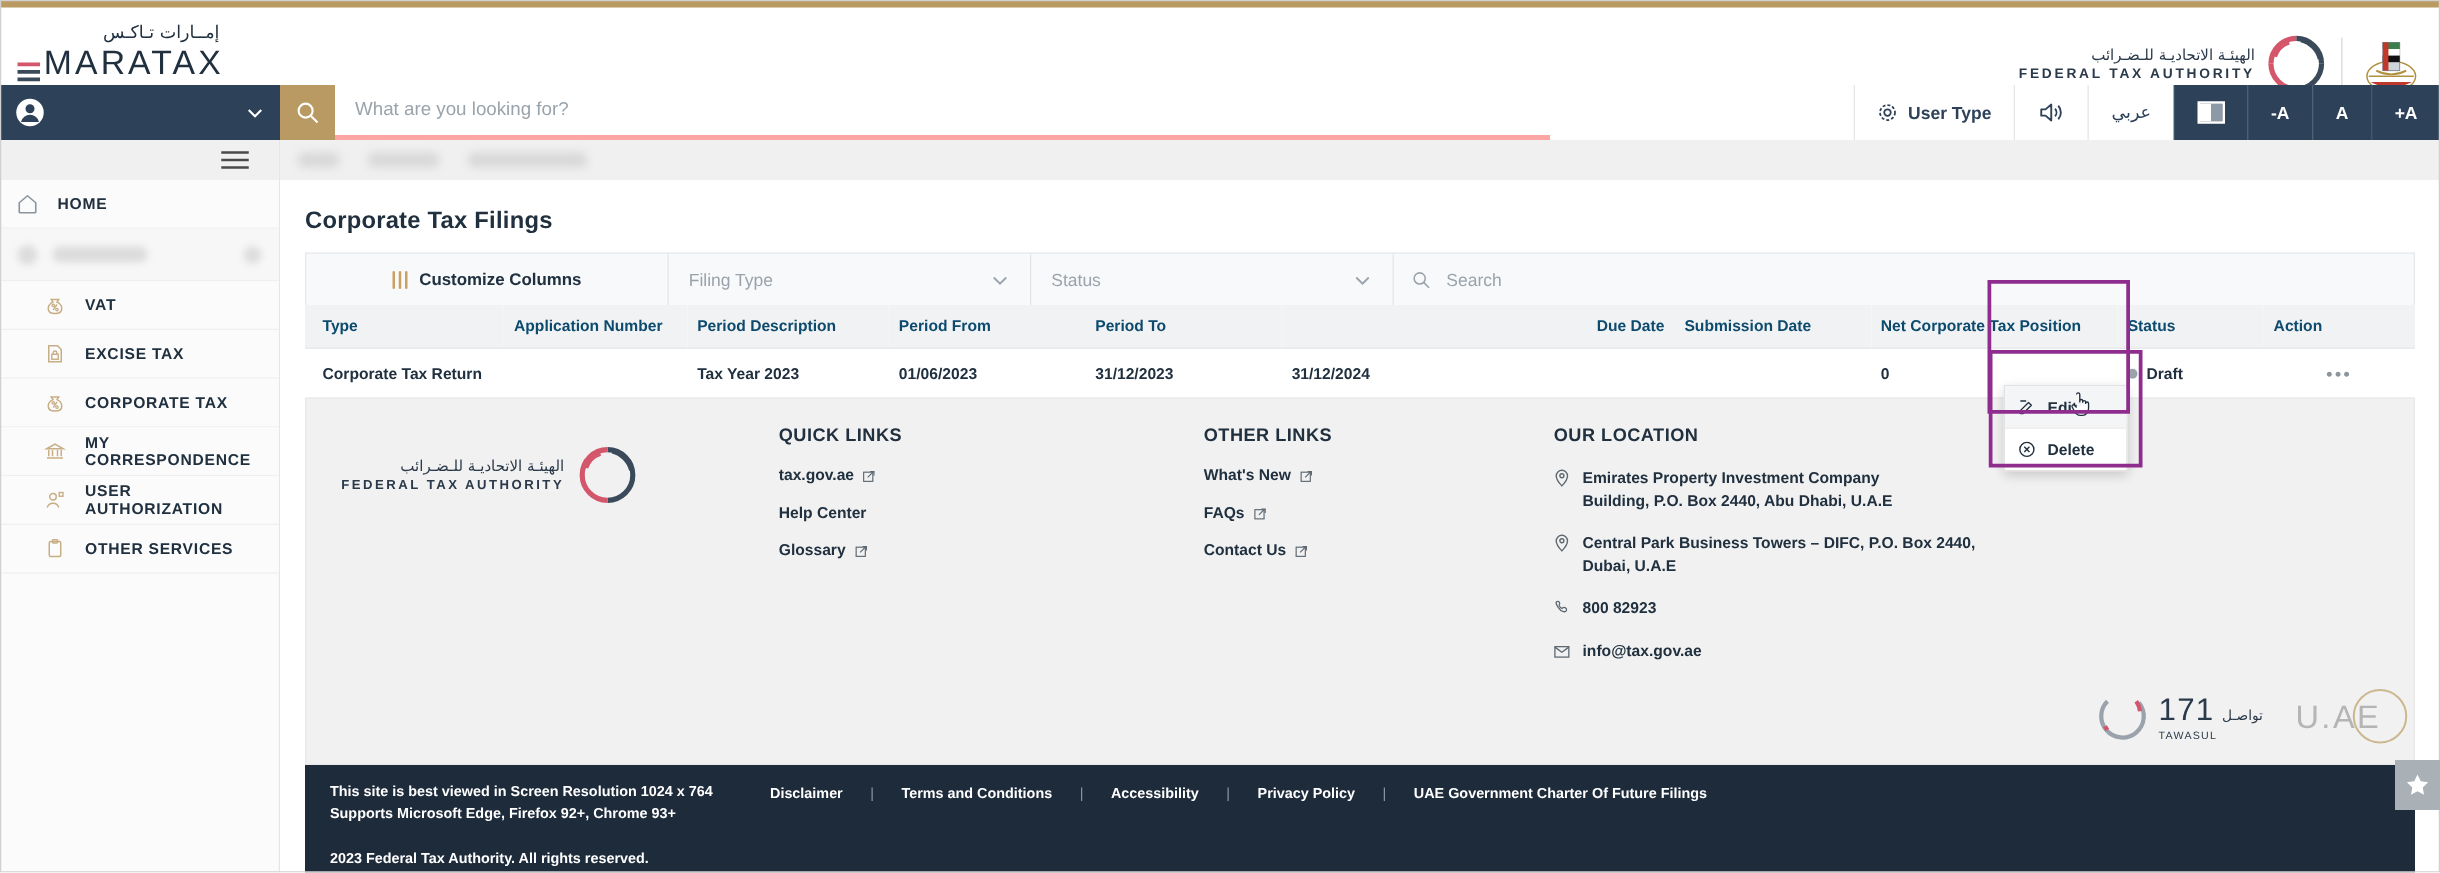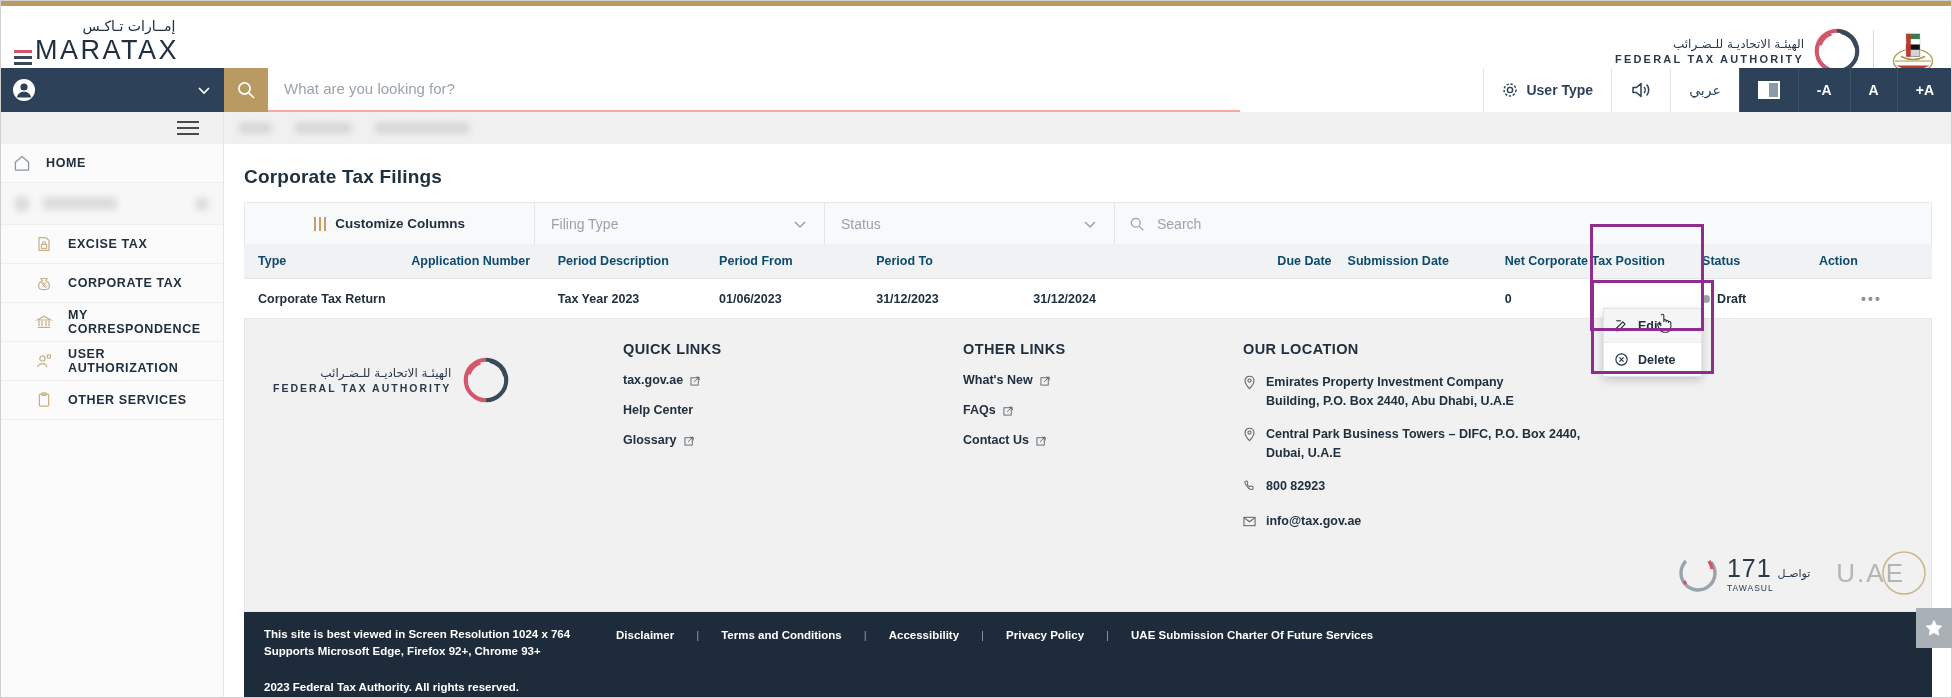--- a/index.html
+++ b/index.html
@@ -50,21 +50,21 @@
     display:flex; align-items:center; padding:0 12px; cursor:pointer;
   }
   .user-avatar-icon { width:24px; height:24px; }
   .user-select .chev { margin-left:auto; color:#fff; }
   .search-btn {
     position:absolute; left:224px; top:0; width:44px; height:44px; background:#b89a62;
     display:flex; align-items:center; justify-content:center; cursor:pointer;
   }
   .search-wrap {
     position:absolute; left:268px; top:0; right:712px; height:44px;
-    background:#fff; display:flex; align-items:center; border-bottom:3px solid #fca5a5;
+    background:#fff; display:flex; align-items:center; border-bottom:6px solid #fca5a5;
   }
   .search-input {
     border:0; outline:0; width:100%; height:42px; padding:0 16px;
     font-size:15px; color:#43515f; font-family:"Liberation Sans", sans-serif;
   }
   .search-input::placeholder { color:#9aa3ab; }
   .topbar-actions { position:absolute; right:0; top:0; height:44px; display:flex; align-items:stretch; }
   .tb-item {
     display:flex; align-items:center; justify-content:center; gap:8px;
     padding:0 18px; font-size:14px; color:#2d4259; font-weight:700;
@@ -339,20 +339,31 @@
       </span>
       <span>HOME</span>
     </div>
 
     <div class="nav-blurred">
       <span class="blur-pill" style="width:16px;height:16px;border-radius:50%;"></span>
       <span class="blur-pill" style="width:76px;"></span>
       <span class="blur-pill" style="width:14px;height:14px;border-radius:50%;margin-left:auto;"></span>
     </div>
 
+    <div class="nav-item indented">
+      <span class="nav-icon">
+        <svg width="18" height="18" viewBox="0 0 18 18">
+          <path d="M6 4.5h6l-1.4 2.2c2.4 1 3.8 3 3.8 5.2 0 2.4-2.2 3.8-5.4 3.8S3.6 14.3 3.6 11.9c0-2.2 1.4-4.2 3.8-5.2z" stroke="#c7ae85" stroke-width="1.2" fill="none"></path>
+          <path d="M7.6 13l3-4.4" stroke="#c7ae85" stroke-width="1.1"></path>
+          <circle cx="7.6" cy="9.2" r="1" stroke="#c7ae85" stroke-width="1" fill="none"></circle>
+          <circle cx="10.6" cy="12.6" r="1" stroke="#c7ae85" stroke-width="1" fill="none"></circle>
+        </svg>
+      </span>
+      <span>VAT</span>
+    </div>
 
     <div class="nav-item indented">
       <span class="nav-icon">
         <svg width="18" height="18" viewBox="0 0 18 18">
           <path d="M4 2.6h7l3 3v9.8H4z" stroke="#c7ae85" stroke-width="1.2" fill="none"></path>
           <rect x="6.4" y="9.4" width="5.2" height="4" stroke="#c7ae85" stroke-width="1.1" fill="none"></rect>
           <path d="M7.6 9.4V8.2a1.4 1.4 0 0 1 2.8 0v1.2" stroke="#c7ae85" stroke-width="1.1" fill="none"></path>
         </svg>
       </span>
       <span>EXCISE TAX</span>
@@ -632,21 +643,21 @@
         </div>
         <div class="fd-links">
           <span class="fd-link">Disclaimer</span>
           <span class="fd-sep">|</span>
           <span class="fd-link">Terms and Conditions</span>
           <span class="fd-sep">|</span>
           <span class="fd-link">Accessibility</span>
           <span class="fd-sep">|</span>
           <span class="fd-link">Privacy Policy</span>
           <span class="fd-sep">|</span>
-          <span class="fd-link">UAE Submission Charter Of Future Services</span>
+          <span class="fd-link">UAE Government Charter Of Future Filings</span>
         </div>
       </div>
       <div class="fd-copy">2023 Federal Tax Authority. All rights reserved.</div>
     </div>
 
   </div>
 
   <div class="action-menu">
     <div class="am-item active">
       <svg width="15" height="15" viewBox="0 0 16 16">

